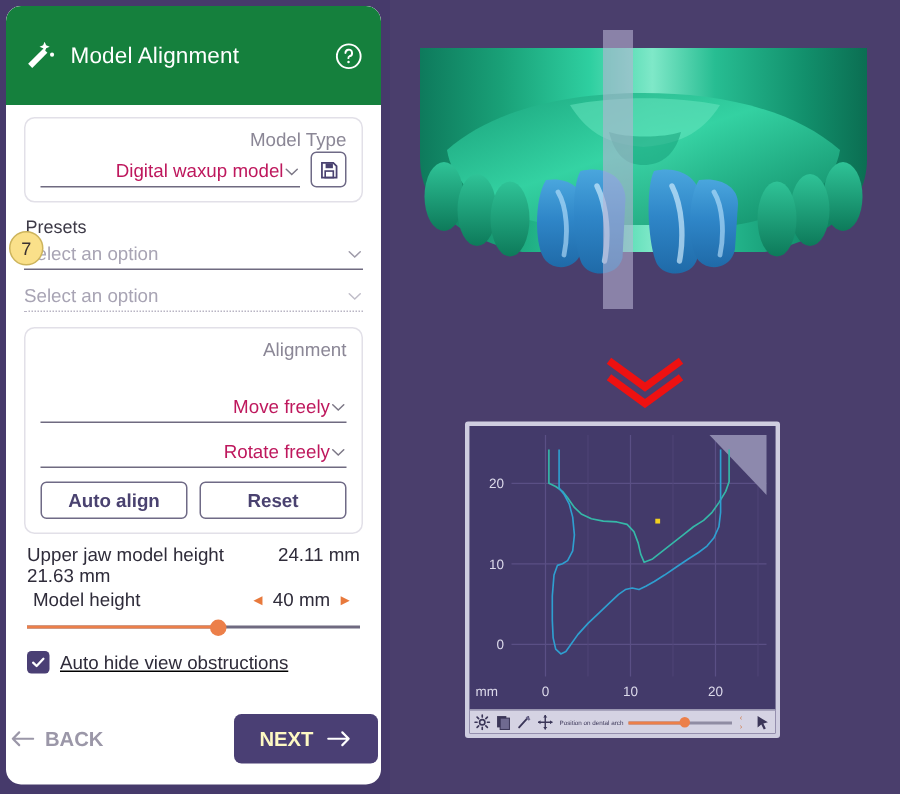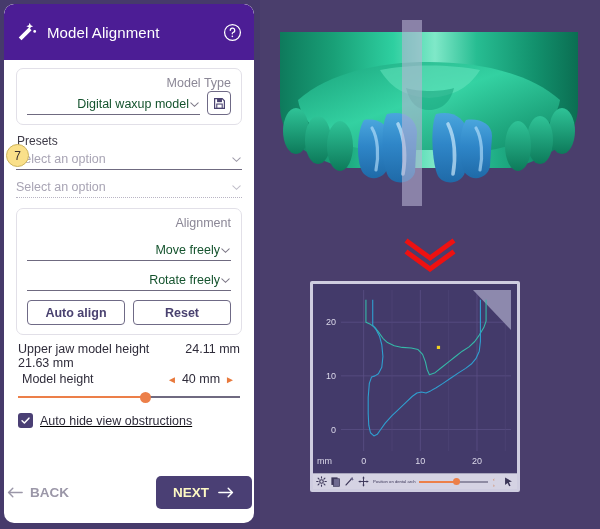--- a/index.html
+++ b/index.html
@@ -12,42 +12,42 @@
   #app { position: relative; width: 600px; height: 529px; display: flex; background: #463a6b; }
 
   
   .left-col { width: 260px; height: 529px; position: relative; background: #463a6b; padding: 4px 6px 6px 4px; }
   .panel-card {
     position: relative; width: 250px; height: 519px;
     background: #ffffff; border-radius: 10px; overflow: hidden;
     display: flex; flex-direction: column;
   }
   .panel-head {
-    height: 56px; background: #4c1d95; border-radius: 10px 10px 0 0;
+    height: 66px; background: #15803d; border-radius: 10px 10px 0 0;
     display: flex; align-items: center; padding: 0 12px; flex: none;
   }
   .wand-icon { width: 22px; height: 22px; flex: none; margin-right: 9px; }
   .panel-title { color: #ffffff; font-size: 15px; letter-spacing: .1px; flex: 1; }
   .help-icon { width: 19px; height: 19px; flex: none; }
   .panel-body { flex: 1; position: relative; padding: 8px 12px 0 12px; }
 
   .group-box {
     border: 1px solid #e2e0e8; border-radius: 7px;
     padding: 7px 10px 9px 10px; background: #fff; text-align: right;
   }
   .group-label { font-size: 12.5px; color: #8b8796; margin-bottom: 1px; }
   .sect-label { font-size: 12px; color: #3d3a47; margin: 9px 0 2px 1px; }
 
   .field-row { display: flex; align-items: flex-end; gap: 7px; }
   .field {
     flex: 1; position: relative; display: flex; align-items: center;
     border-bottom: 1px solid #6f6a80; padding: 2px 0 3px 0;
   }
   .field.dotted { border-bottom: 1px dotted #b9b5c4; }
-  .field-val { font-size: 12.5px; color: #14532d; flex: 1; }
+  .field-val { font-size: 12.5px; color: #be185d; flex: 1; }
   .field-val.placeholder { color: #a8a4b4; }
   .caret { width: 11px; height: 11px; flex: none; opacity: .72; }
   .save-btn {
     width: 24px; height: 24px; border: 1px solid #6f6a86; border-radius: 4px;
     display: flex; align-items: center; justify-content: center; flex: none;
     background: #fff;
   }
   .badge7 {
     position: absolute; left: 2px; top: 84px; width: 23px; height: 23px;
     border-radius: 50%; background: #fae08a; border: 1px solid #cdb45c;
@@ -169,21 +169,21 @@
         </div>
         <div class="field dotted" style="margin-top:8px">
           <span class="field-val placeholder">Select an option</span>
           <svg class="caret" viewBox="0 0 12 12">
             <path d="M2 4.2 L6 8 L10 4.2" fill="none" stroke="#a8a4b4" stroke-width="1.1" stroke-linecap="round"></path>
           </svg>
         </div>
 
         <div class="group-box" style="margin-top:10px">
           <div class="group-label">Alignment</div>
-          <div class="field" style="margin-top:11px">
+          <div class="field" style="margin-top:22px">
             <span class="field-val">Move freely</span>
             <svg class="caret" viewBox="0 0 12 12">
               <path d="M2 4.2 L6 8 L10 4.2" fill="none" stroke="#4a4458" stroke-width="1.1" stroke-linecap="round"></path>
             </svg>
           </div>
           <div class="field" style="margin-top:10px">
             <span class="field-val">Rotate freely</span>
             <svg class="caret" viewBox="0 0 12 12">
               <path d="M2 4.2 L6 8 L10 4.2" fill="none" stroke="#4a4458" stroke-width="1.1" stroke-linecap="round"></path>
             </svg>

